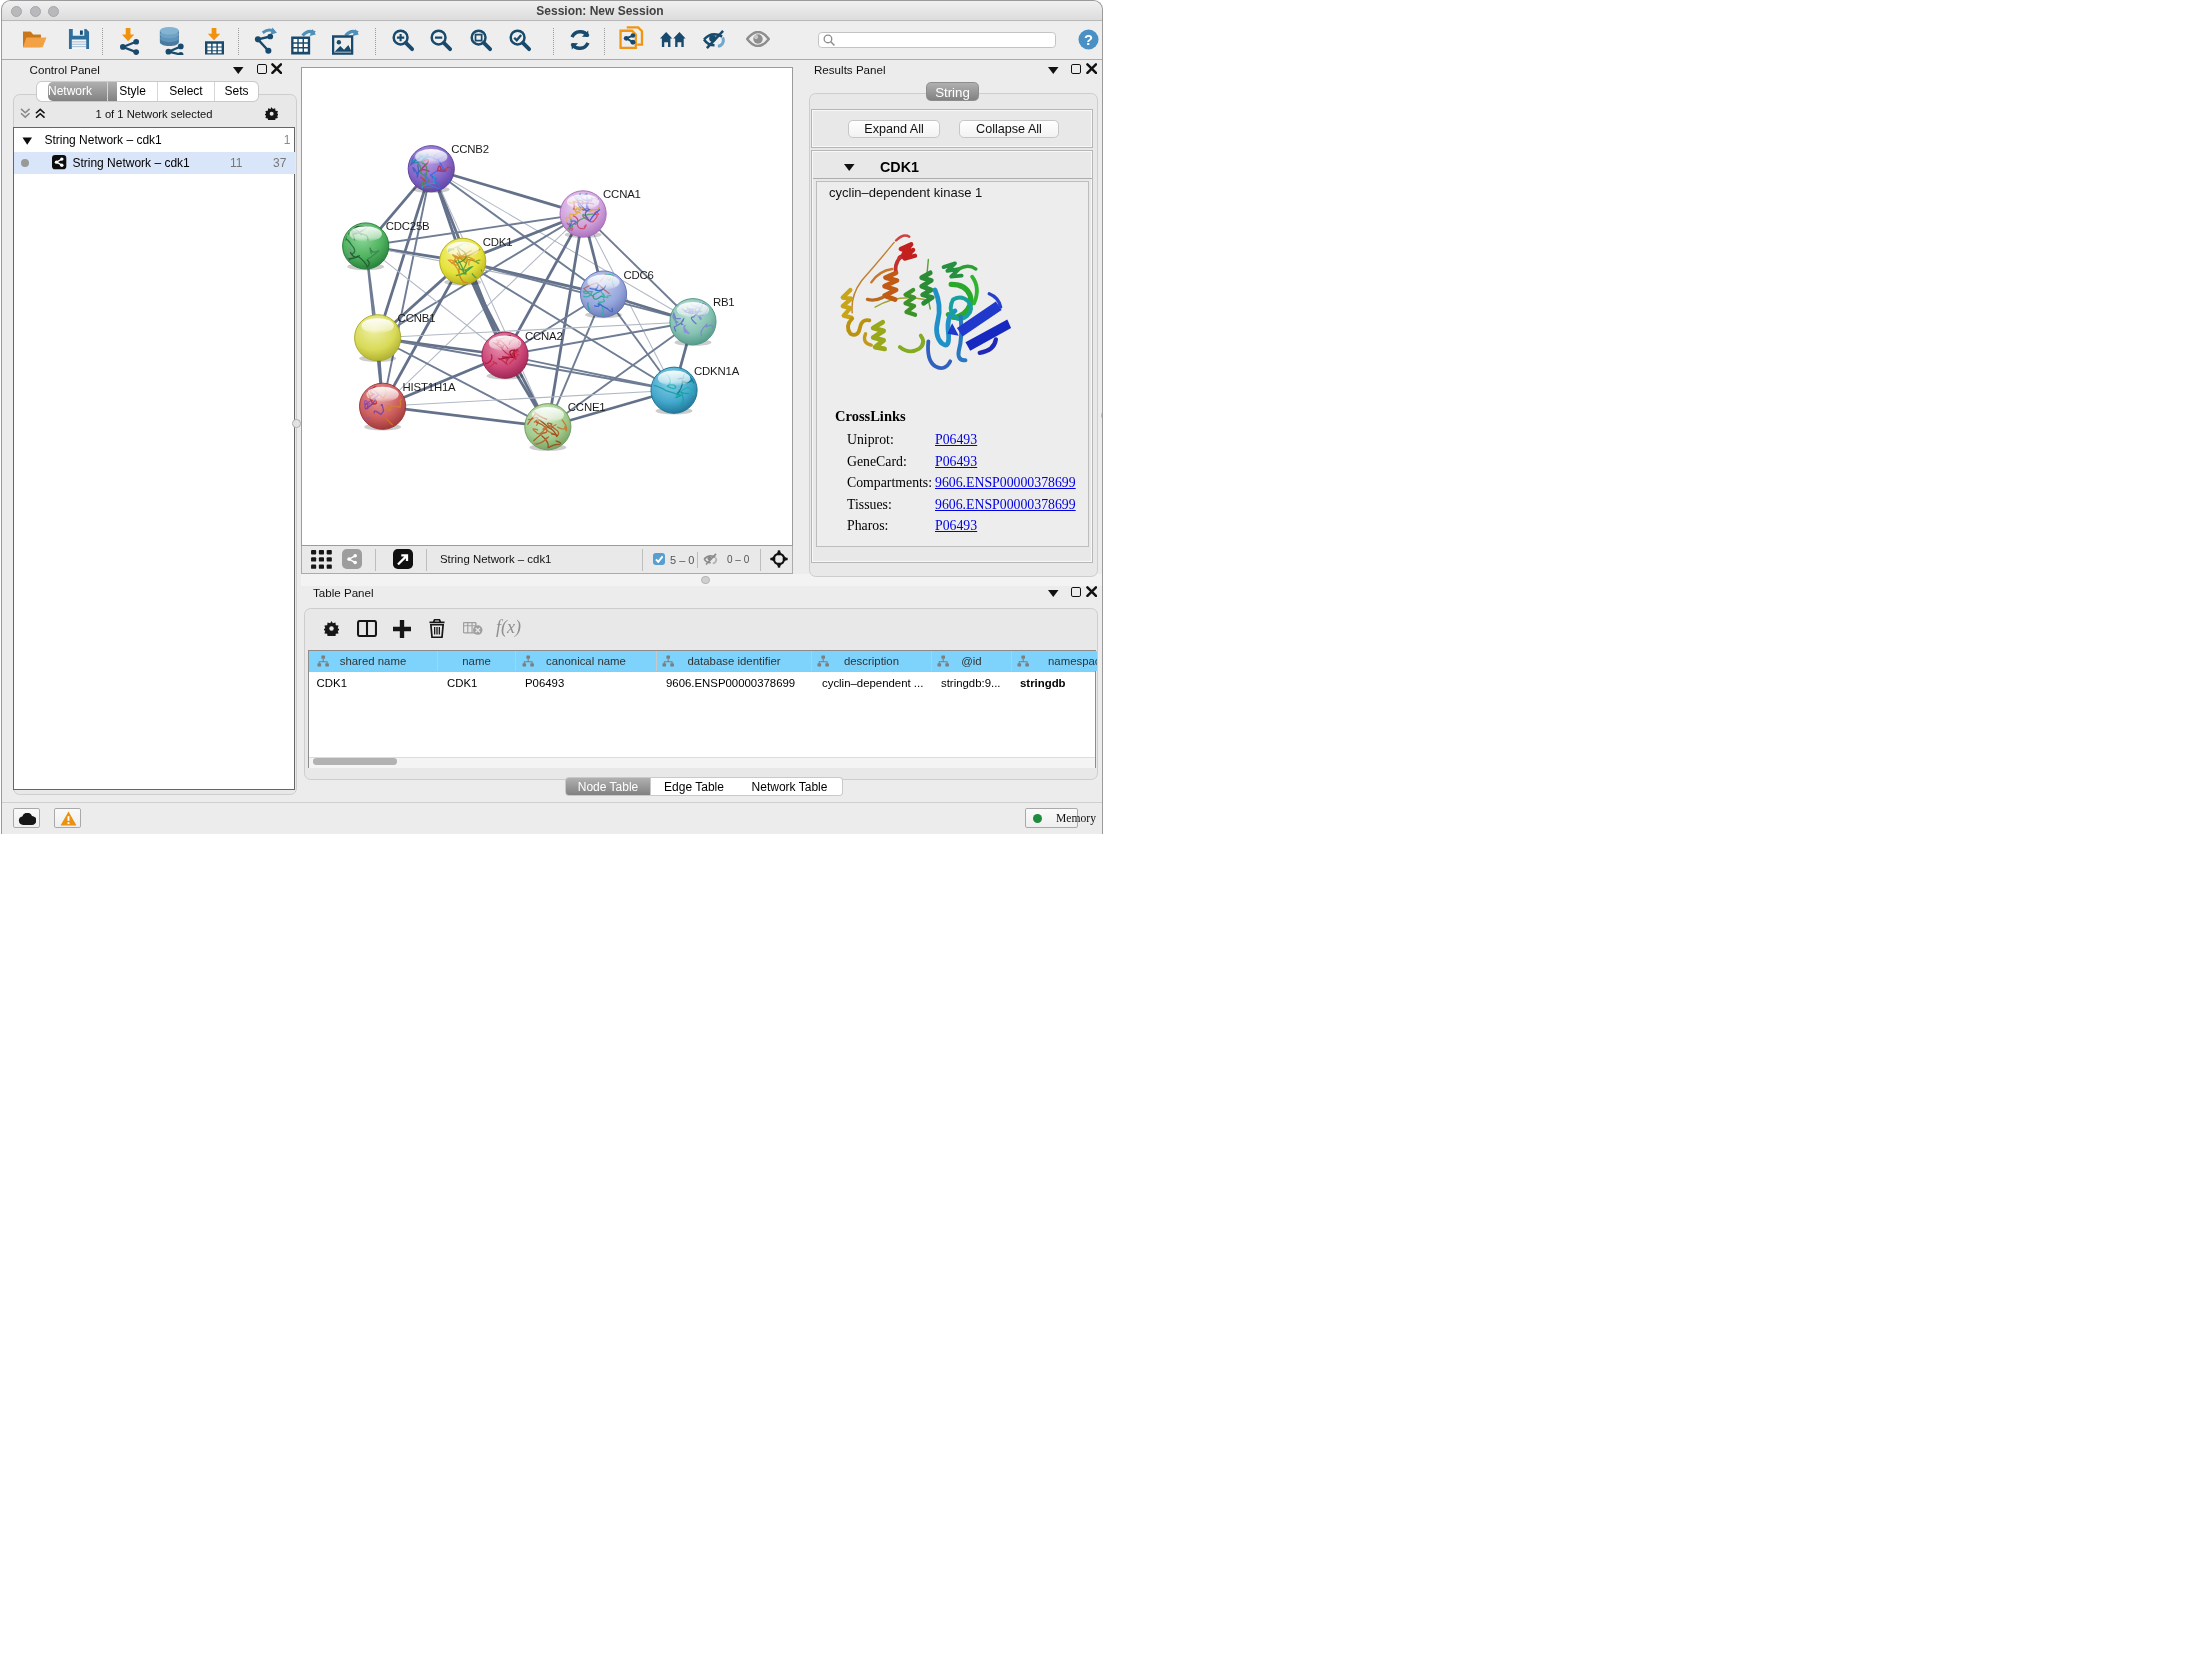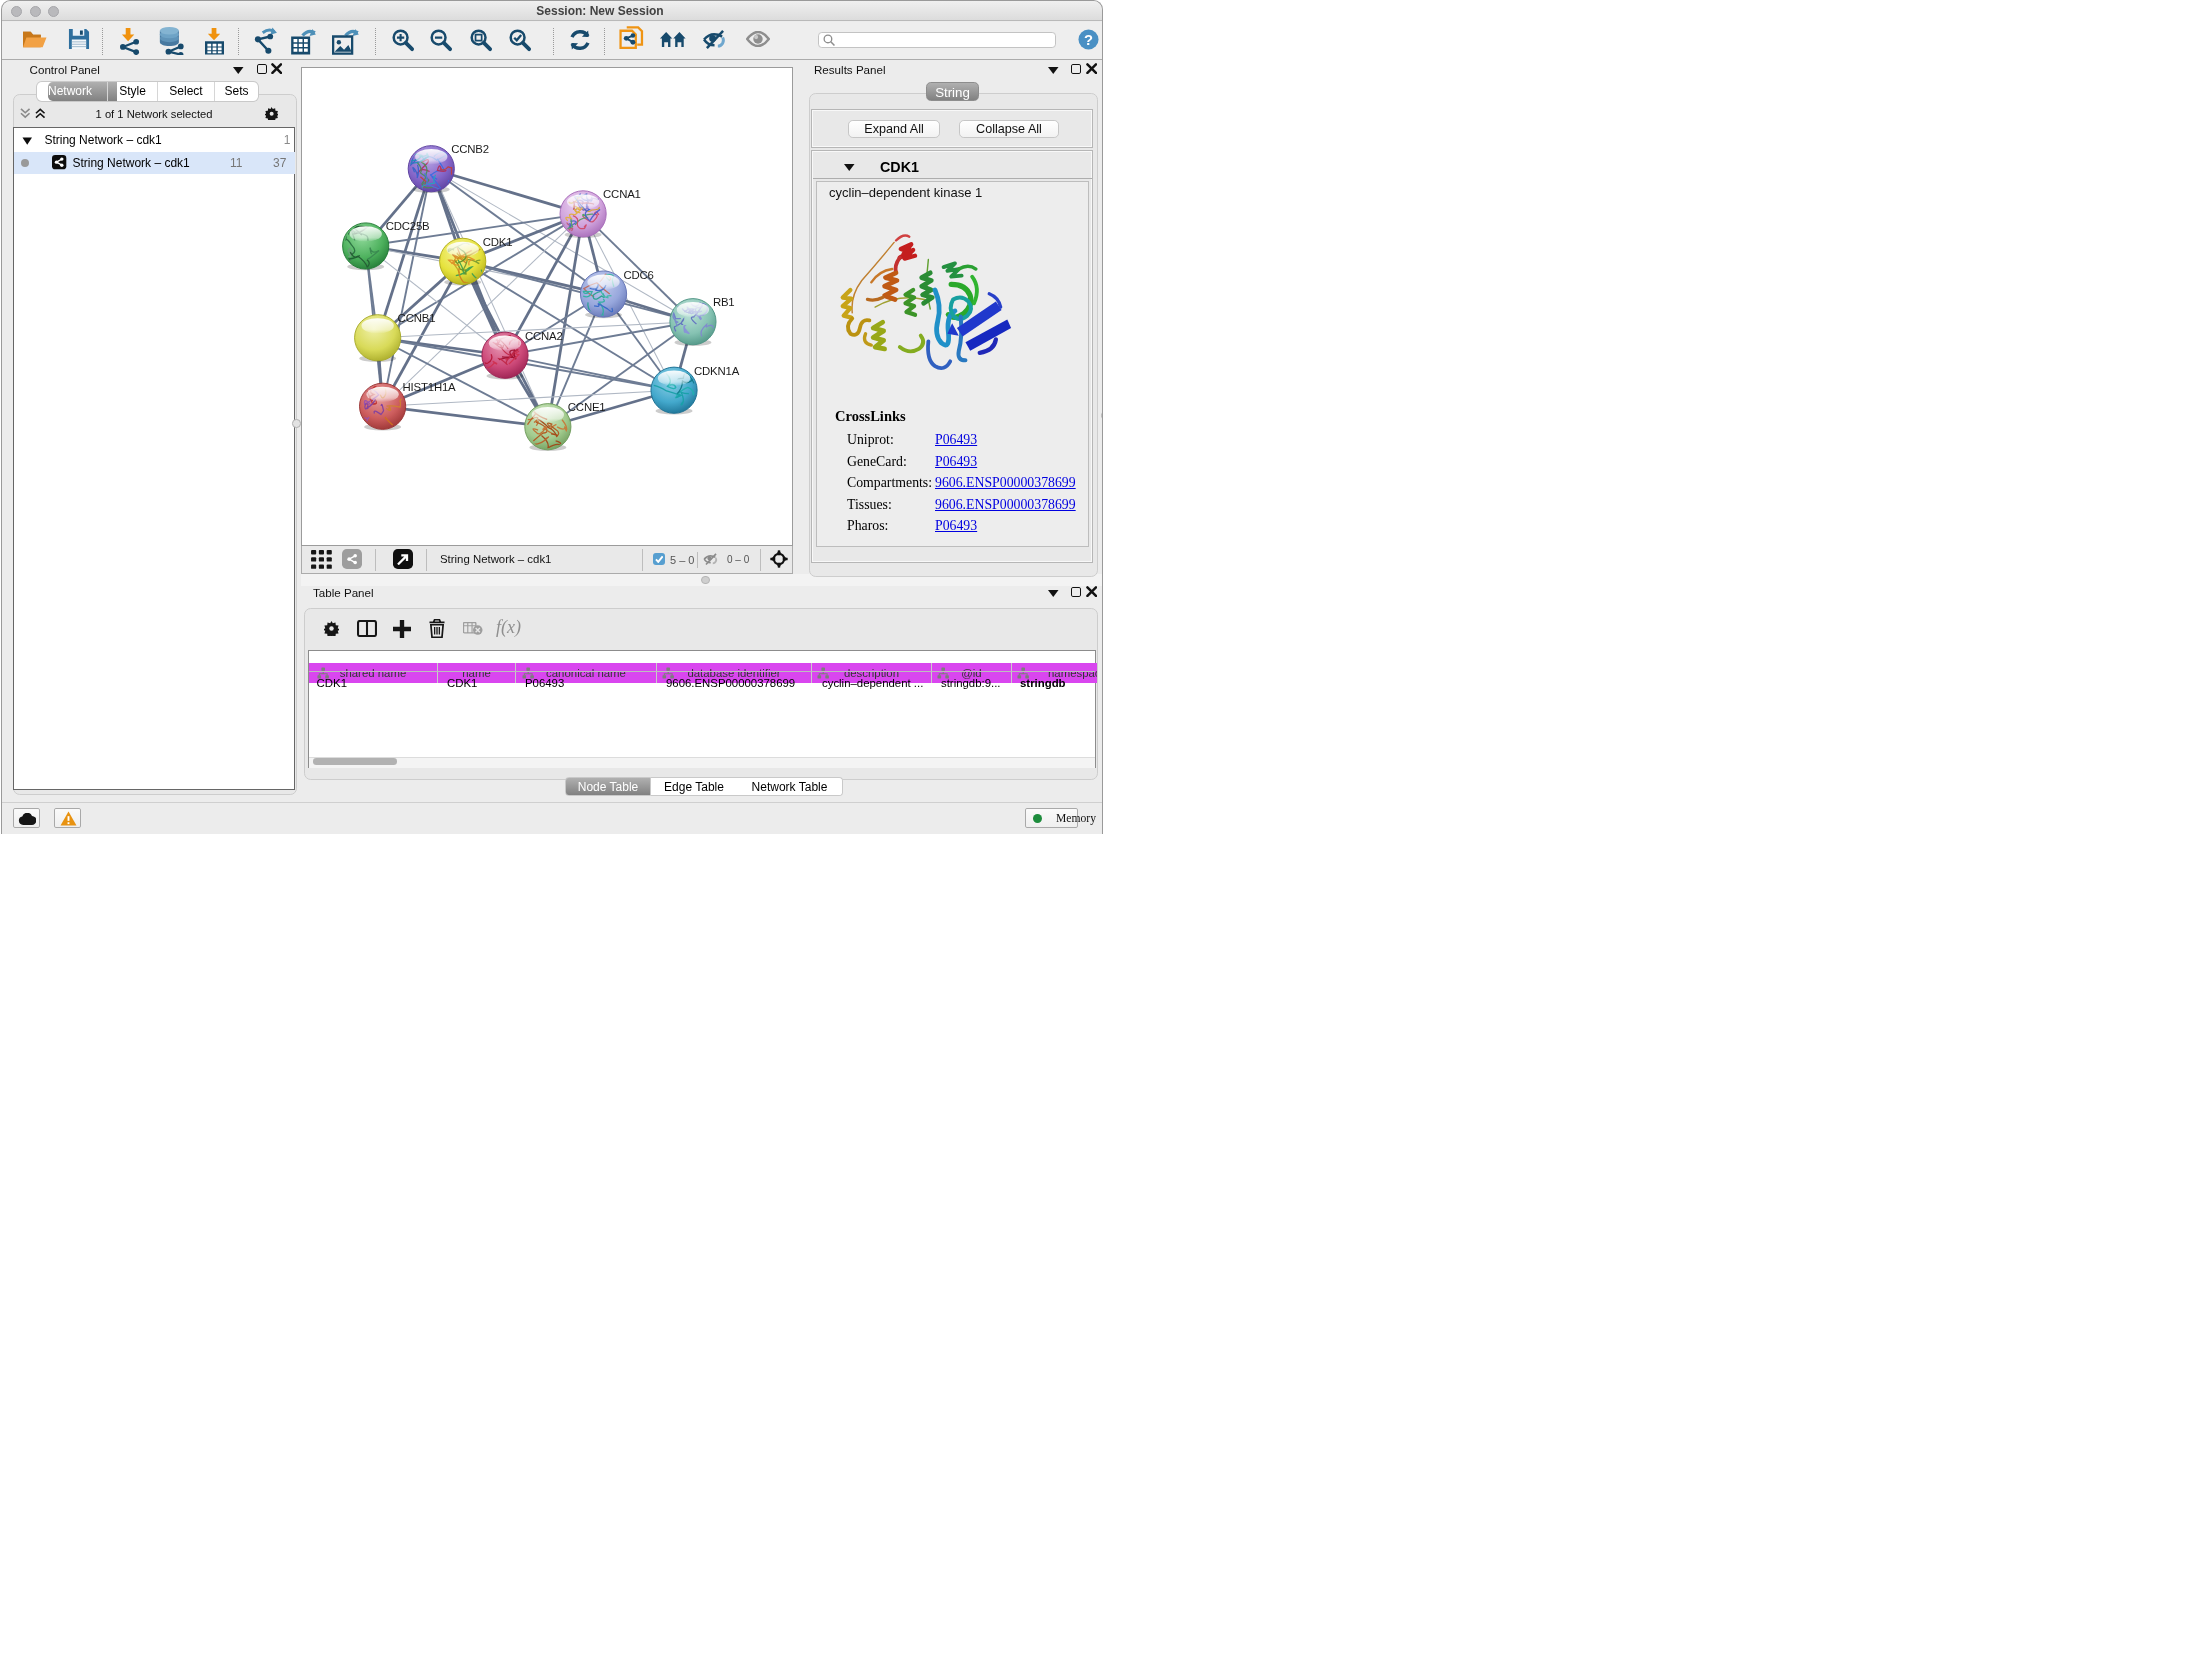--- a/index.html
+++ b/index.html
@@ -26,21 +26,21 @@
 
 #canvas { position:absolute; left:299px; top:66px; width:492px; height:479px; background:#fff; border:1px solid #9b9b9b; }
 #netbar { position:absolute; left:299px; top:545px; width:492px; height:27.6px; background:#e9e9e9; border:1px solid #ababab; border-top:none; }
 .nbsep { position:absolute; top:2.9px; height:22px; width:0; border-left:1px solid #bdbdbd; }
 #netstrip { position:absolute; left:299px; top:573px; width:805px; height:12.4px; background:#f3f3f3; }
 
 .etched { border:1px solid #b6b6b6; box-shadow:inset 0 0 0 1px #f8f8f8; }
 .btn { position:absolute; background:linear-gradient(#ffffff,#f2f2f2); border:1px solid #c6c6c6; border-radius:4.8px; text-align:center; font-size:12.6px; color:#111; }
 
 #tp-table { position:absolute; left:306px; top:649px; width:788px; height:118px; background:#fff; border:1px solid #8c8c8c; }
-.th { position:absolute; top:12px; height:20px; border-right:1px solid #c9c9c9; background:#d946ef; }
+.th { position:absolute; top:0; height:20px; border-right:1px solid #c9c9c9; background:#7dd3fc; }
 .thlab { position:absolute; top:3.8px; width:100%; text-align:center; font-size:11.4px; color:#333; }
 .cell { position:absolute; top:26px; font-size:11.4px; color:#000; white-space:nowrap; }
 
 .btab { position:absolute; top:776px; height:19px; font-size:12px; line-height:19px; text-align:center; border:1px solid #c9c9c9; }
 
 #statussep { position:absolute; left:0; top:801px; width:100%; border-top:1px solid #cfcfcf; }
 .sbtn { position:absolute; top:807px; height:20px; background:linear-gradient(#fafafa,#efefef); border:1px solid #a9a9a9; border-radius:1.9px; }
 svg { display:block; }
 .ns { white-space:nowrap; }
 </style>

